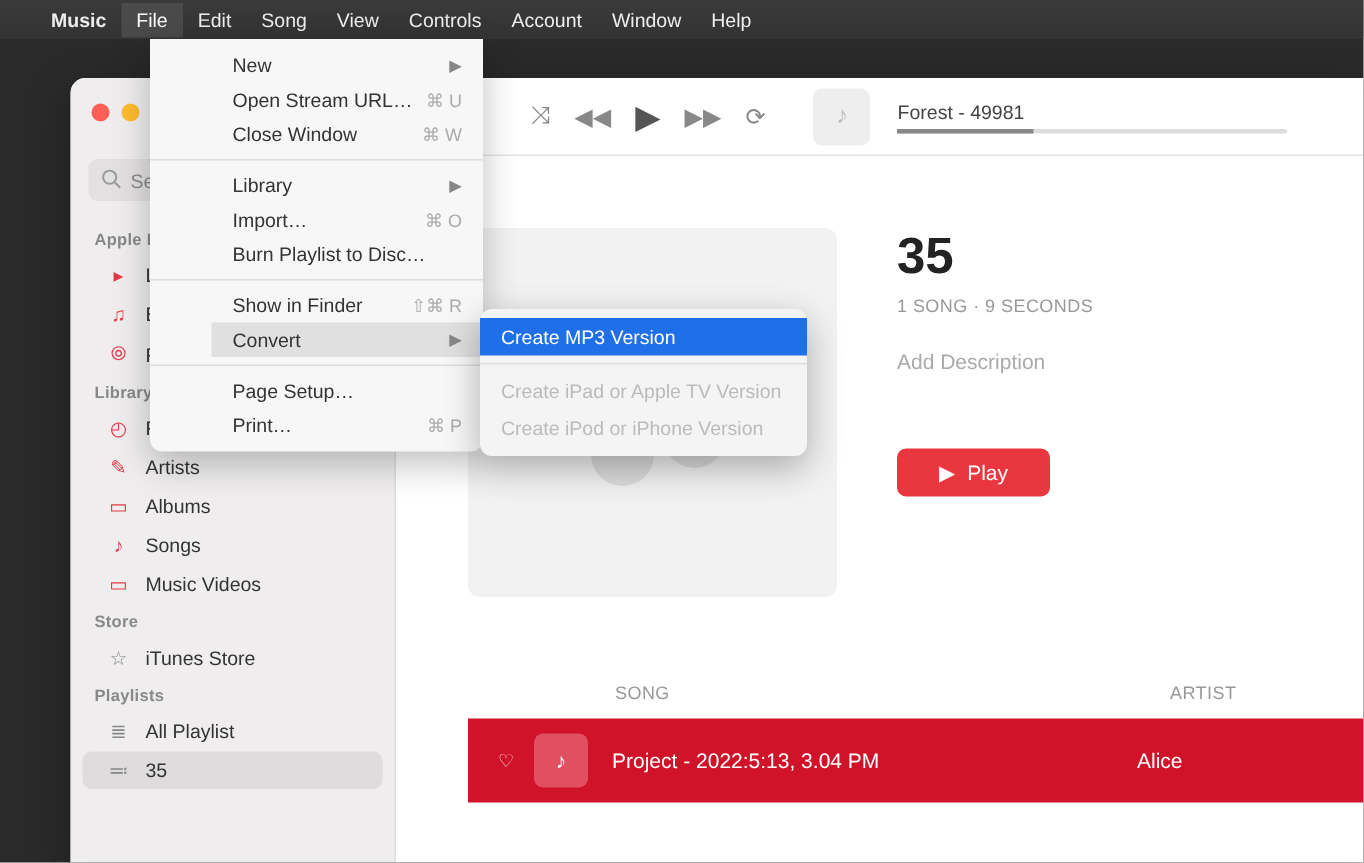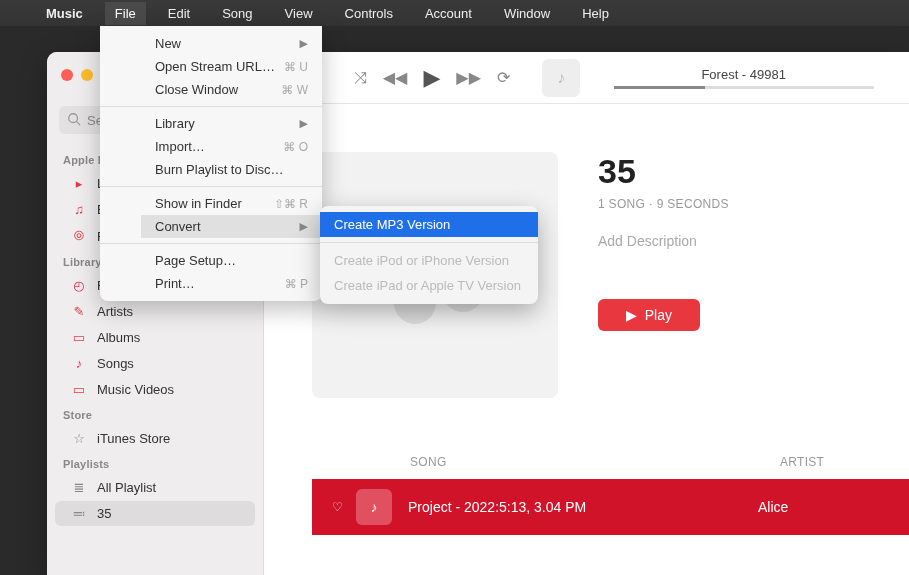--- a/index.html
+++ b/index.html
@@ -1,19 +1,19 @@
 <!DOCTYPE html>
 <html><head>
 <meta charset="utf-8">
 <style>
 * { margin: 0; padding: 0; box-sizing: border-box; font-family: -apple-system, BlinkMacSystemFont, "Segoe UI", Helvetica, Arial, sans-serif; }
 body { width: 909px; height: 575px; background: #2a2a2a; overflow: hidden; position: relative; }
 
 
-.menubar { height: 26px; background: linear-gradient(#3a3a3a,#333); display: flex; align-items: center; padding-left: 14px; color: #eee; font-size: 13px; gap: 12px; }
+.menubar { height: 26px; background: linear-gradient(#3a3a3a,#333); display: flex; align-items: center; padding-left: 14px; color: #eee; font-size: 13px; gap: 0; }
 .menubar .apple { font-size: 14px; margin-right: 10px; }
 .menubar .item { padding: 4px 10px; cursor: default; }
 .menubar .item.bold { font-weight: 600; }
 .menubar .item.file-open { background: #1d6fe8; color:#fff; }
 .menubar .item.file-open { background:#1768e6; }
 
 .menubar .item.file-open { background:#555; background:#4a4a4a; }
 
 
 .window { position: absolute; left: 47px; top: 52px; width: 862px; height: 523px; background: #fff; border-radius: 10px 0 0 0; box-shadow: 0 10px 30px rgba(0,0,0,.3); overflow: hidden; display: flex; }
@@ -29,21 +29,21 @@
 .navitem { display:flex; align-items:center; gap:10px; padding: 5px 16px; font-size:13px; color:#333; cursor:default; border-radius:6px; margin:1px 8px;}
 .navitem.sel { background:#dedcdd; }
 .navitem .ico { width:16px; text-align:center; color:#e63946; font-size:13px;}
 .navitem .ico.grey { color:#888; }
 
 .main { flex:1; background:#fff; display:flex; flex-direction:column; }
 .toolbar { height:52px; border-bottom:1px solid #e5e5e5; display:flex; align-items:center; padding:0 20px; gap:18px; position:relative;}
 .tb-left { display:flex; gap:16px; align-items:center; color:#888; margin-left:70px;}
 .tb-ico { font-size:16px; cursor:default; }
 .nowplaying-box { width:38px; height:38px; background:#eee; border-radius:6px; display:flex; align-items:center; justify-content:center; color:#bbb; margin-left:14px;}
-.toolbar-track { flex:1; display:flex; flex-direction:column; align-items:center; position:relative;}
+.toolbar-track { flex:1; display:flex; flex-direction:column; align-items:flex-start; position:relative;}
 .toolbar-track .title { font-size:13px; color:#444; padding-bottom:4px;}
 .toolbar-track .bar { width: 260px; height:3px; background:#ddd; position:relative; border-radius:2px;}
 .toolbar-track .bar::before { content:''; position:absolute; left:0; top:0; height:100%; width:35%; background:#888;}
 
 .content { flex:1; display:flex; padding: 48px 30px 0 48px; gap:40px; overflow:hidden; position:relative;}
 .artwork { width:246px; height:246px; background:#f2f2f2; border-radius:8px; display:flex; align-items:center; justify-content:center; position:relative;}
 .artwork .blob { width:42px; height:42px; border-radius:50%; background:#ddd; position:absolute;}
 .info h1 { font-size:34px; font-weight:700; color:#222; margin-bottom:6px;}
 .info .meta { font-size:12px; color:#999; letter-spacing:.3px; margin-bottom:22px;}
 .info .desc { font-size:14px; color:#aaa; margin-bottom:50px;}
@@ -247,15 +247,15 @@
     </div>
   <div class="mi">
       <span>Print…</span>
       <span class="sc">⌘ P</span>
     </div>
 </div>
 
 <div class="drop2">
   <div class="mi sel2">Create MP3 Version</div>
   <div class="sep" style="height:1px;background:#ddd;margin:5px 0"></div>
+  <div class="mi dis">Create iPad or Apple TV Version</div>
   <div class="mi dis">Create iPod or iPhone Version</div>
-  <div class="mi dis">Create iPad or Apple TV Version</div>
 </div>
 
 </body></html>

